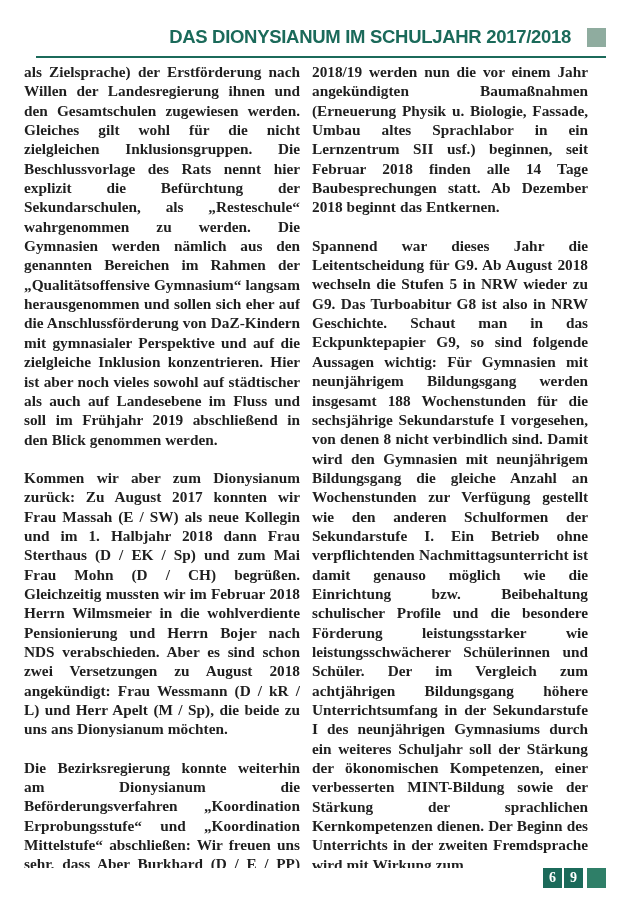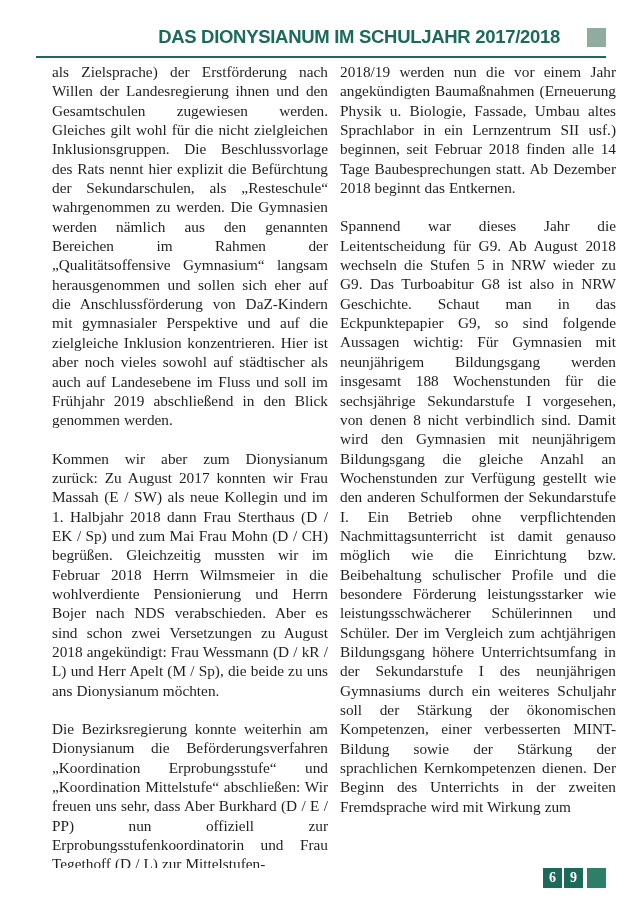--- a/index.html
+++ b/index.html
@@ -14,21 +14,21 @@
 
   
   .header {
     position: absolute;
     top: 26px;
     left: 36px;
     right: 36px;
     display: flex;
     align-items: center;
     justify-content: flex-end;
-    gap: 27px;
+    gap: 16px;
   }
   .header-title {
     font-family: "Liberation Sans", sans-serif;
     font-weight: 700;
     font-size: 18.5px;
     letter-spacing: -0.3px;
     color: #1b6a5a;
     white-space: nowrap;
   }
   .header-square {
@@ -43,25 +43,26 @@
     left: 36px;
     right: 36px;
     height: 2px;
     background: #1b6a5a;
   }
 
   
   .columns {
     position: absolute;
     top: 62px;
-    left: 52px;
+    left: 24px;
     width: 570px;
     height: 806px;
     display: flex;
     gap: 12px;
+    font-weight: bold;
   }
   .col {
     width: 276px;
     height: 100%;
     overflow: hidden;
   }
   .col p.para {
     margin: 0 0 19px 0;
     text-align: justify;
     font-size: 15.3px;

